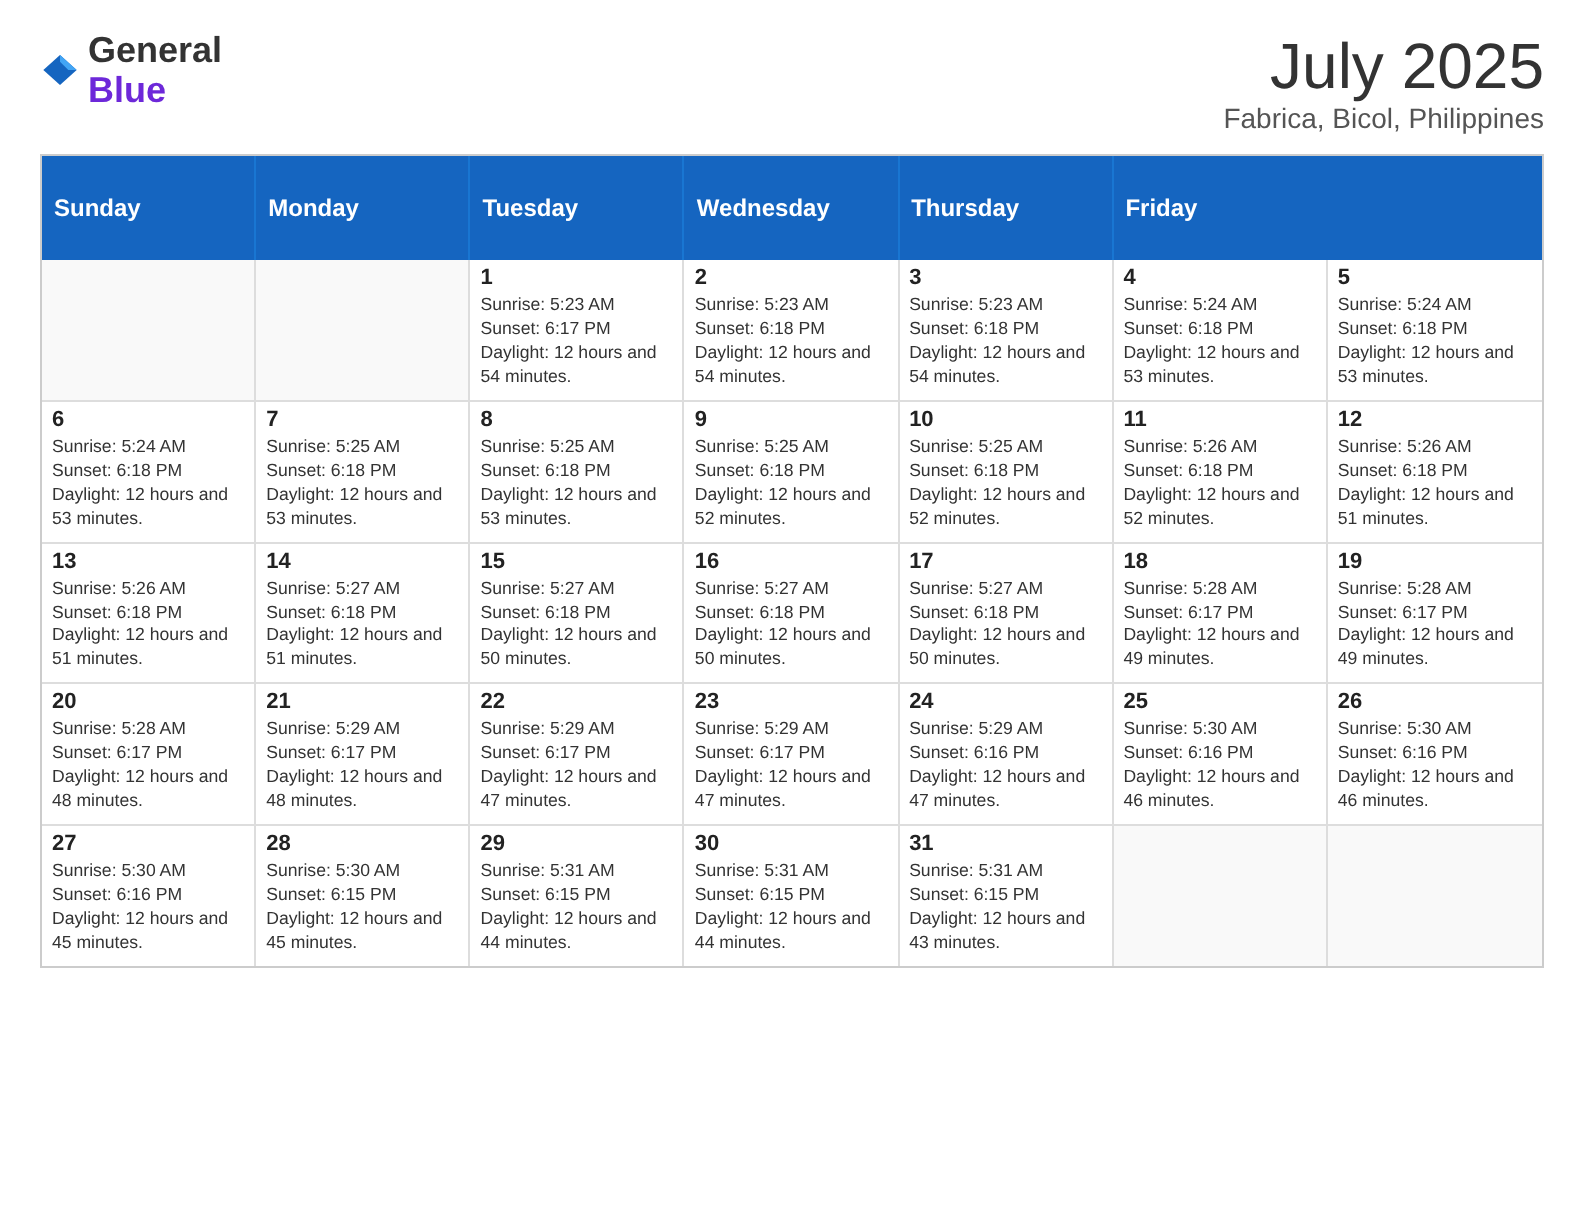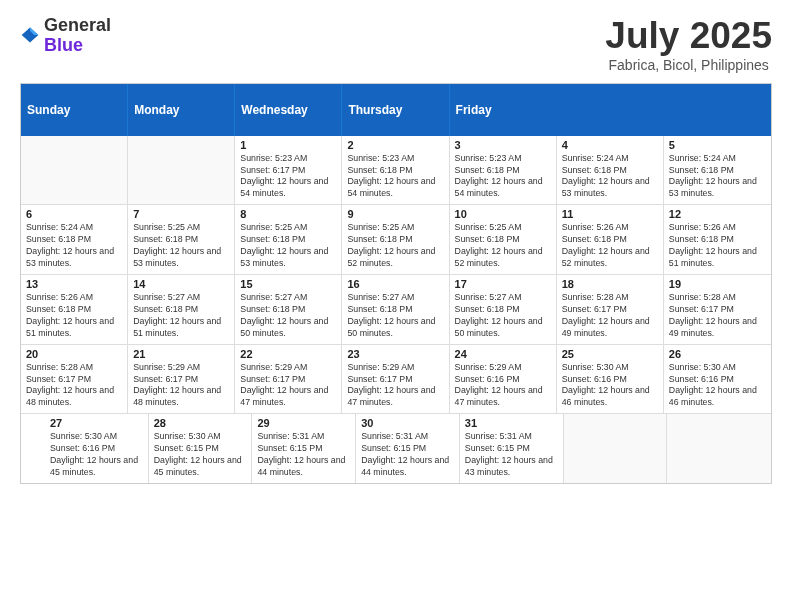--- a/index.html
+++ b/index.html
@@ -37,22 +37,22 @@
     .logo-blue { color: #6d28d9; margin-top: 28px; }
     .logo-icon {
       width: 20px;
       height: 20px;
       margin-bottom: 2px;
     }
     .title-block {
       text-align: right;
     }
     .month-year {
-      font-size: 37px;
-      font-weight: bold;
+      font-size: 32px;
+      font-weight: normal;
       color: #333;
       line-height: 1.1;
     }
     .location {
       font-size: 14px;
       color: #555;
       text-align: center;
     }
     .calendar {
       flex: 1;
@@ -78,21 +78,21 @@
       flex: 1;
       display: flex;
       flex-direction: column;
     }
     .cal-row {
       display: grid;
       grid-template-columns: repeat(7, 1fr);
       flex: 1;
       border-bottom: 1px solid #ddd;
     }
-    .cal-row:last-child { border-bottom: none; margin-left: 24px; }
+    .cal-row:last-child { border-bottom: none; }
     .cal-cell {
       border-right: 1px solid #ddd;
       padding: 3px 5px;
       font-size: 9.5px;
       color: #333;
       background: #fff;
       display: flex;
       flex-direction: column;
     }
     .cal-cell:last-child { border-right: none; }
@@ -127,20 +127,21 @@
     <div class="title-block">
       <div class="month-year">July 2025</div>
       <div class="location">Fabrica, Bicol, Philippines</div>
     </div>
   </div>
 
   <div class="calendar">
     <div class="cal-header-row">
     <div class="cal-header-cell">Sunday</div>
         <div class="cal-header-cell">Monday</div>
+        <div class="cal-header-cell">Tuesday</div>
         <div class="cal-header-cell">Wednesday</div>
         <div class="cal-header-cell">Thursday</div>
         <div class="cal-header-cell">Friday</div>
       </div>
     <div class="cal-body">
     <div class="cal-row">
           <div class="cal-cell empty"></div>
           <div class="cal-cell empty"></div>
           <div class="cal-cell">
             <div class="day-number">1</div>

